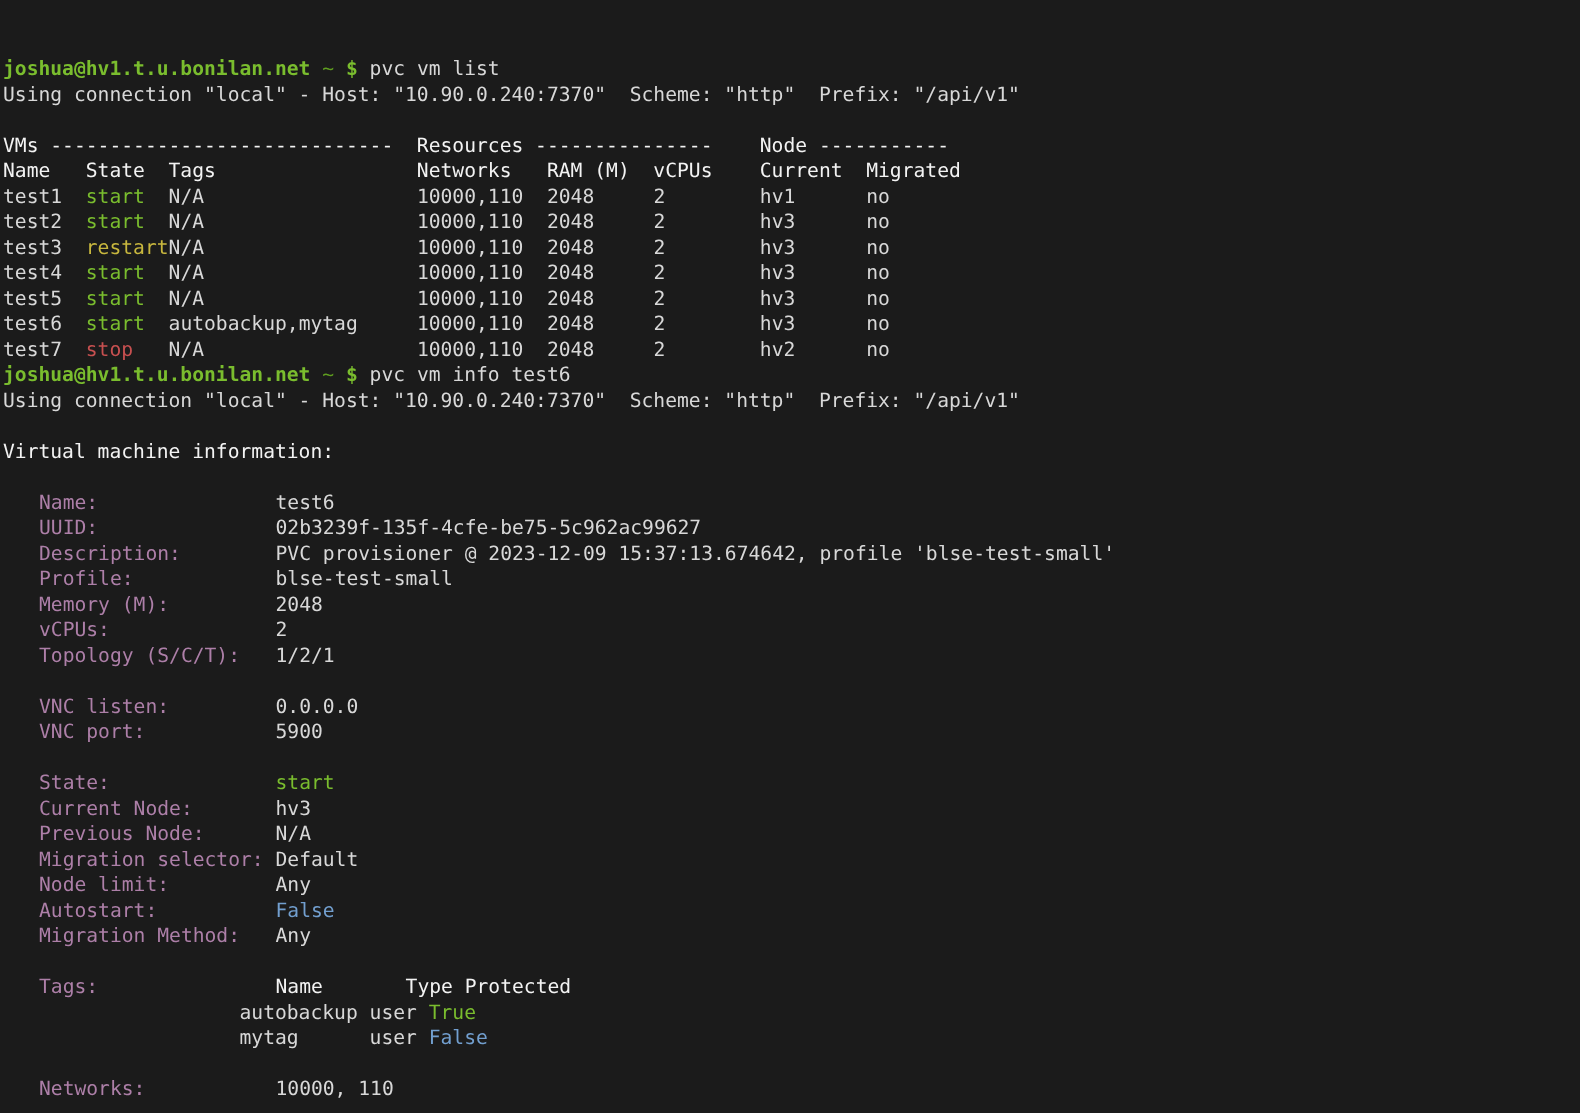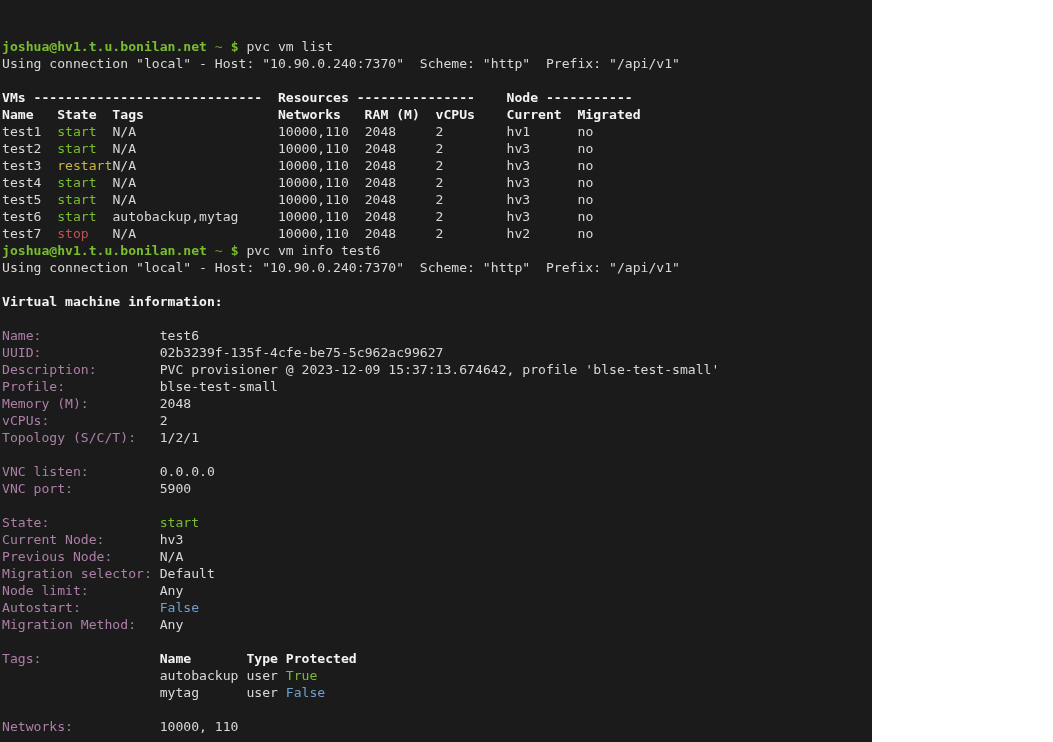--- a/index.html
+++ b/index.html
@@ -1,38 +1,38 @@
 <!DOCTYPE html>
 <html style="--background: #1b1b1b; --foreground: #d8d8d8; --bold_white: #f3f3f3; --green: #7abd2e; --olive_green: #5f9e1f; --yellow: #c8b73e; --red: #c75050; --blue: #729fcf; --magenta: #ad7fa8; --cursor_color: #e8e8e8;"><head>
 <meta charset="utf-8">
 <style>
   * { margin: 0; padding: 0; box-sizing: border-box; }
   html, body { width: 1053px; height: 742px; overflow: hidden; }
   .terminal {
-    width: 872px;
+    width: 1053px;
     height: 742px;
     background: var(--background, #1b1b1b);
     padding: 4px 0 0 2px;
     font-family: "DejaVu Sans Mono", "Liberation Mono", monospace;
     font-size: 13.1px;
     line-height: 17px;
     white-space: pre;
     overflow: hidden;
   }
   .line { height: 17px; white-space: pre; }
   .seg { white-space: pre; }
   
   .c-fg  { color: var(--foreground); }
-  .c-b   { color: var(--bold_white); font-weight: bold; }
+  .c-b   { color: var(--bold_white); font-weight: normal; }
   .c-g   { color: var(--green); font-weight: bold; }
   .c-gn  { color: var(--green); }
   .c-o   { color: var(--olive_green); }
   .c-y   { color: var(--yellow); }
   .c-r   { color: var(--red); text-align: right; }
   .c-bl  { color: var(--blue); text-align: center; }
-  .c-m   { color: var(--magenta); }
+  .c-m   { color: var(--magenta); margin-left: 24px; }
 </style>
 </head>
 <body>
 
 <div class="terminal">
   <div><div class="line"><span class="seg c-g">joshua@hv1.t.u.bonilan.net</span><span class="seg c-fg"> </span><span class="seg c-o">~</span><span class="seg c-fg"> </span><span class="seg c-g">$</span><span class="seg c-fg"> pvc vm list</span></div><div class="line"><span class="seg c-fg">Using connection "local" - Host: "10.90.0.240:7370"  Scheme: "http"  Prefix: "/api/v1"</span></div><div class="line"></div><div class="line"><span class="seg c-b">VMs -----------------------------  Resources ---------------    Node -----------</span></div><div class="line"><span class="seg c-b">Name   State  Tags                 Networks   RAM (M)  vCPUs    Current  Migrated</span></div><div class="line"><span class="seg c-fg">test1  </span><span class="seg c-gn">start  </span><span class="seg c-fg">N/A                  </span><span class="seg c-fg">10000,110  </span><span class="seg c-fg">2048     </span><span class="seg c-fg">2        </span><span class="seg c-fg">hv1      </span><span class="seg c-fg">no</span></div><div class="line"><span class="seg c-fg">test2  </span><span class="seg c-gn">start  </span><span class="seg c-fg">N/A                  </span><span class="seg c-fg">10000,110  </span><span class="seg c-fg">2048     </span><span class="seg c-fg">2        </span><span class="seg c-fg">hv3      </span><span class="seg c-fg">no</span></div><div class="line"><span class="seg c-fg">test3  </span><span class="seg c-y">restart</span><span class="seg c-fg">N/A                  </span><span class="seg c-fg">10000,110  </span><span class="seg c-fg">2048     </span><span class="seg c-fg">2        </span><span class="seg c-fg">hv3      </span><span class="seg c-fg">no</span></div><div class="line"><span class="seg c-fg">test4  </span><span class="seg c-gn">start  </span><span class="seg c-fg">N/A                  </span><span class="seg c-fg">10000,110  </span><span class="seg c-fg">2048     </span><span class="seg c-fg">2        </span><span class="seg c-fg">hv3      </span><span class="seg c-fg">no</span></div><div class="line"><span class="seg c-fg">test5  </span><span class="seg c-gn">start  </span><span class="seg c-fg">N/A                  </span><span class="seg c-fg">10000,110  </span><span class="seg c-fg">2048     </span><span class="seg c-fg">2        </span><span class="seg c-fg">hv3      </span><span class="seg c-fg">no</span></div><div class="line"><span class="seg c-fg">test6  </span><span class="seg c-gn">start  </span><span class="seg c-fg">autobackup,mytag     </span><span class="seg c-fg">10000,110  </span><span class="seg c-fg">2048     </span><span class="seg c-fg">2        </span><span class="seg c-fg">hv3      </span><span class="seg c-fg">no</span></div><div class="line"><span class="seg c-fg">test7  </span><span class="seg c-r">stop   </span><span class="seg c-fg">N/A                  </span><span class="seg c-fg">10000,110  </span><span class="seg c-fg">2048     </span><span class="seg c-fg">2        </span><span class="seg c-fg">hv2      </span><span class="seg c-fg">no</span></div><div class="line"><span class="seg c-g">joshua@hv1.t.u.bonilan.net</span><span class="seg c-fg"> </span><span class="seg c-o">~</span><span class="seg c-fg"> </span><span class="seg c-g">$</span><span class="seg c-fg"> pvc vm info test6</span></div><div class="line"><span class="seg c-fg">Using connection "local" - Host: "10.90.0.240:7370"  Scheme: "http"  Prefix: "/api/v1"</span></div><div class="line"></div><div class="line"><span class="seg c-b">Virtual machine information:</span></div><div class="line"></div><div class="line"><span class="seg c-m">Name:</span><span class="seg c-fg">               test6</span></div><div class="line"><span class="seg c-m">UUID:</span><span class="seg c-fg">               02b3239f-135f-4cfe-be75-5c962ac99627</span></div><div class="line"><span class="seg c-m">Description:</span><span class="seg c-fg">        PVC provisioner @ 2023-12-09 15:37:13.674642, profile 'blse-test-small'</span></div><div class="line"><span class="seg c-m">Profile:</span><span class="seg c-fg">            blse-test-small</span></div><div class="line"><span class="seg c-m">Memory (M):</span><span class="seg c-fg">         2048</span></div><div class="line"><span class="seg c-m">vCPUs:</span><span class="seg c-fg">              2</span></div><div class="line"><span class="seg c-m">Topology (S/C/T):</span><span class="seg c-fg">   1/2/1</span></div><div class="line"></div><div class="line"><span class="seg c-m">VNC listen:</span><span class="seg c-fg">         0.0.0.0</span></div><div class="line"><span class="seg c-m">VNC port:</span><span class="seg c-fg">           5900</span></div><div class="line"></div><div class="line"><span class="seg c-m">State:</span><span class="seg c-fg">              </span><span class="seg c-gn">start</span></div><div class="line"><span class="seg c-m">Current Node:</span><span class="seg c-fg">       hv3</span></div><div class="line"><span class="seg c-m">Previous Node:</span><span class="seg c-fg">      N/A</span></div><div class="line"><span class="seg c-m">Migration selector:</span><span class="seg c-fg"> Default</span></div><div class="line"><span class="seg c-m">Node limit:</span><span class="seg c-fg">         Any</span></div><div class="line"><span class="seg c-m">Autostart:</span><span class="seg c-fg">          </span><span class="seg c-bl">False</span></div><div class="line"><span class="seg c-m">Migration Method:</span><span class="seg c-fg">   Any</span></div><div class="line"></div><div class="line"><span class="seg c-m">Tags:</span><span class="seg c-fg">               </span><span class="seg c-b">Name       Type Protected</span></div><div class="line"><span class="seg c-fg">                    autobackup user </span><span class="seg c-gn">True</span></div><div class="line"><span class="seg c-fg">                    mytag      user </span><span class="seg c-bl">False</span></div><div class="line"></div><div class="line"><span class="seg c-m">Networks:</span><span class="seg c-fg">           10000, 110</span></div><div class="line"></div></div>
 </div>
 
 </body></html>

